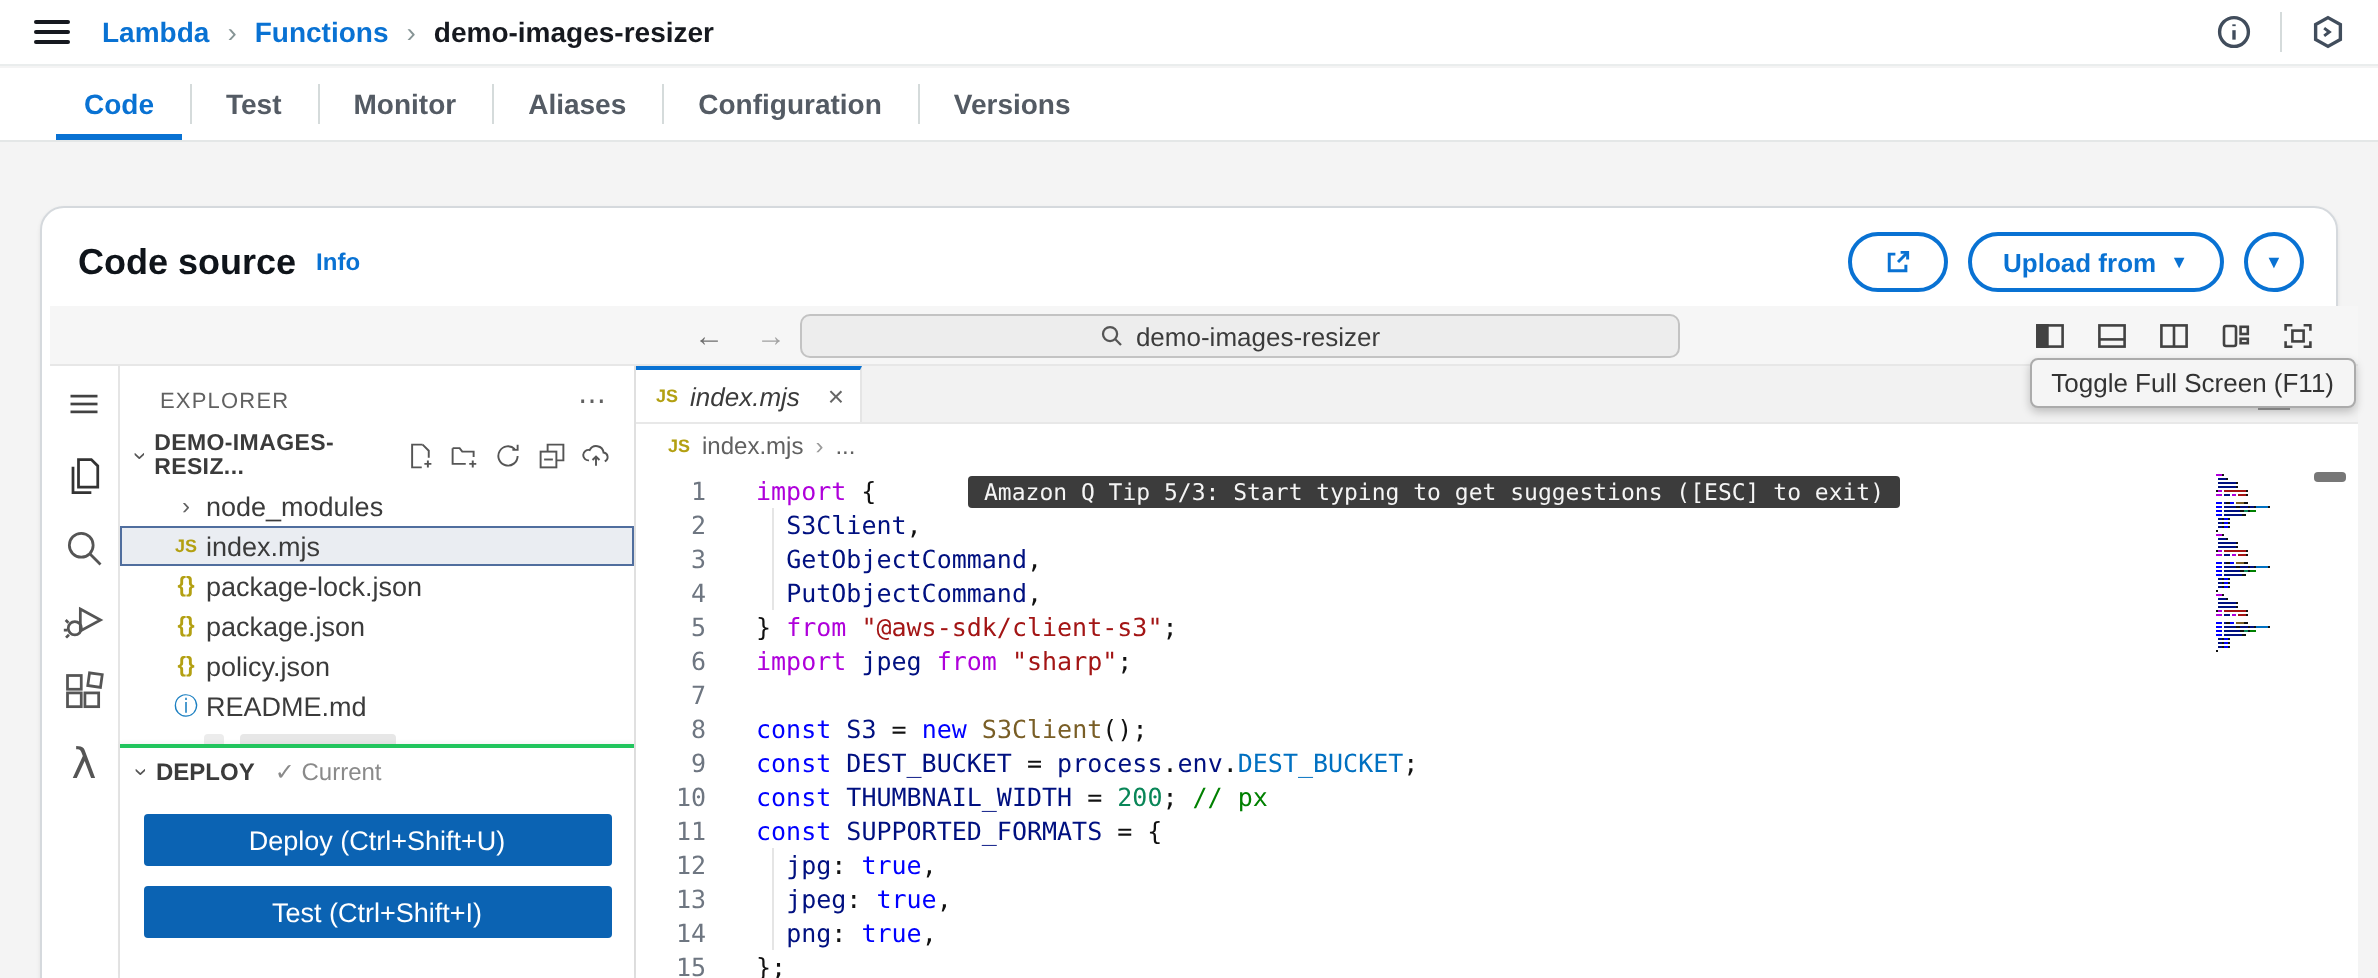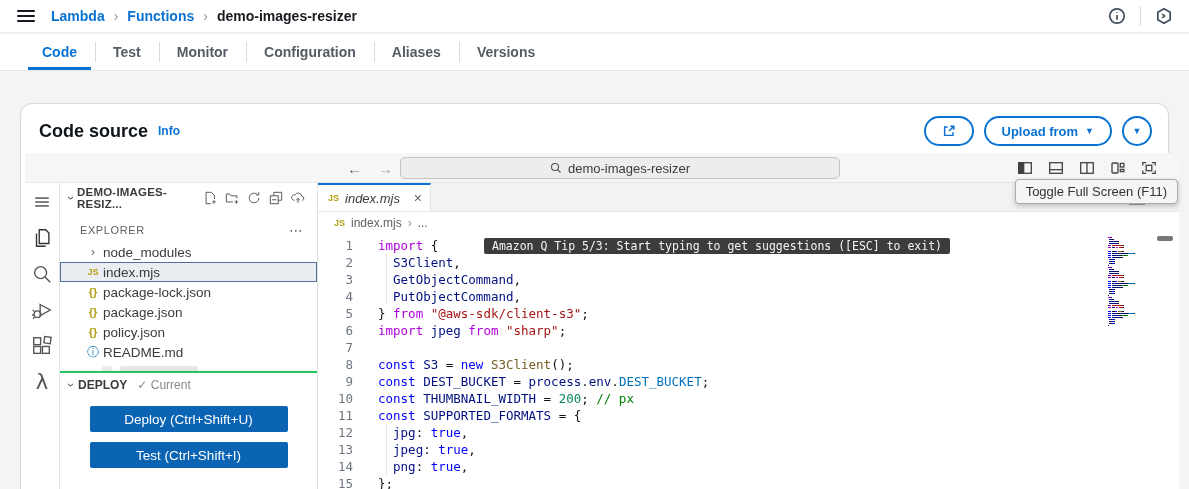--- a/index.html
+++ b/index.html
@@ -85,21 +85,21 @@
   .readme-i { font-size:12px; color:#1d80c2; }
   .chev-r { color:#616161; font-size:12px; }
   #partial-row { height:5px; display:flex; align-items:flex-start; padding-left:42px; overflow:hidden; }
   #partial-row .pbar { height:10px; width:78px; background:#e7e7e7; border-radius:2px; margin-left:8px; }
   #partial-row .pic { height:10px; width:10px; background:#ececec; border-radius:2px; }
 
   #deploy-panel { border-top:2px solid #22c55e; box-shadow:0 -1px 2px rgba(0,0,0,.04); flex:1; }
   #deploy-header { display:flex; align-items:center; padding:5px 12px 4px 4px; }
   #deploy-title { font-size:12px; font-weight:700; color:#3b3b3b; }
   #deploy-status { font-size:12px; color:#8a8a8a; margin-left:10px; }
-  .deploy-btn { display:block; width:198px; margin:10px auto 0; height:26px; background:#0b63b3; color:#fff;
+  .deploy-btn { display:block; width:234px; margin:10px auto 0; height:26px; background:#0b63b3; color:#fff;
     border:none; border-radius:2px; font-size:13.5px; cursor:pointer; font-family:"Liberation Sans",sans-serif; }
 
   
   #editor-col { flex:1; display:flex; flex-direction:column; min-width:0; }
   #tabbar { height:29px; background:#f2f2f2; border-bottom:1px solid #e8e8e8; display:flex; }
   #editor-tab { width:113px; background:#fff; border-top:2px solid #0972d3; border-right:1px solid #e5e5e5;
     display:flex; align-items:center; padding:0 8px 0 10px; gap:6px; cursor:pointer; }
   #tab-label { font-size:13px; font-style:italic; color:#3b3b3b; }
   #tab-close { color:#666; font-size:14px; margin-left:auto; cursor:pointer; }
   #ed-breadcrumb { height:22px; background:#fff; display:flex; align-items:center; gap:6px; padding-left:16px;
@@ -164,22 +164,22 @@
           <path d="M6.3 6.3L8.6 8l-2.3 1.7" stroke-width="1.3"></path>
         </svg>
       </span>
     </div>
   </div>
 
   <div id="tabsrow">
       <div class="ftab active">Code</div>
       <div class="ftab">Test</div>
       <div class="ftab">Monitor</div>
+      <div class="ftab">Aliases</div>
       <div class="ftab">Configuration</div>
-      <div class="ftab">Aliases</div>
       <div class="ftab">Versions</div>
     </div>
 
   <div id="card">
     <div id="card-header">
       <span id="cs-title">Code source</span>
       <span id="cs-info">Info</span>
       <div id="card-actions">
         <button class="pill-btn">
           <svg class="ic" width="14" height="14" viewBox="0 0 16 16" style="stroke:#0972d3;stroke-width:1.7">
@@ -283,20 +283,24 @@
               <rect x="3" y="3" width="7.5" height="7.5"></rect>
               <rect x="14.5" y="2" width="7" height="7" transform="rotate(8 18 5.5)"></rect>
             </svg>
         </span>
         <span class="act-item">
             <span id="lambda-glyph">λ</span>
           </span>
       </div>
 
       <div id="explorer">
+        <div id="exp-header">
+          <span id="exp-title">EXPLORER</span>
+          <span id="exp-more">⋯</span>
+        </div>
         <div id="project-row">
           <span class="chev">›</span>
           <span id="project-name">DEMO-IMAGES-RESIZ...</span>
           <span id="project-icons">
             <span>
                 <svg class="ic-th" width="14" height="14" viewBox="0 0 16 16">
                   <path d="M9.5 1.5h-6v13h5.5"></path>
                   <path d="M9.5 1.5L13 5v4"></path>
                   <path d="M12.5 10.5v4M10.5 12.5h4"></path>
                 </svg>
@@ -320,24 +324,20 @@
                   <path d="M3.5 10h5"></path>
                 </svg>
               </span>
             <span>
                 <svg class="ic-th" width="14" height="14" viewBox="0 0 16 16">
                   <path d="M4 10.5a3 3 0 1 1 .4-5.9A4.2 4.2 0 0 1 12.3 6 2.6 2.6 0 0 1 13 11"></path>
                   <path d="M8 13.5V8.5M6 10.3l2-1.9 2 1.9"></path>
                 </svg>
               </span>
           </span>
-        </div>
-        <div id="exp-header">
-          <span id="exp-title">EXPLORER</span>
-          <span id="exp-more">⋯</span>
         </div>
         <div id="file-list">
             <div class="file-row">
               <span class="f-icon">
                 <span class="chev-r">›</span>
               </span>
               <span>node_modules</span>
             </div>
             <div class="file-row selected">
               <span class="f-icon">

